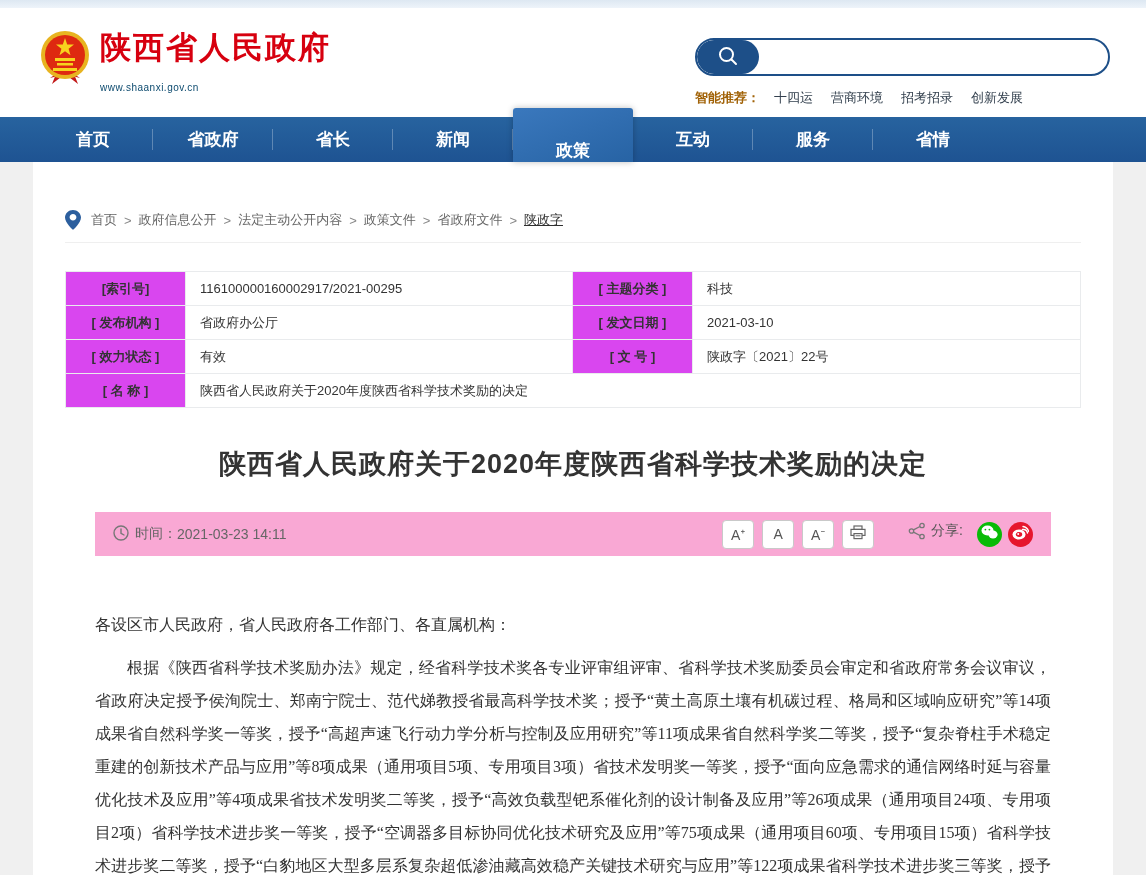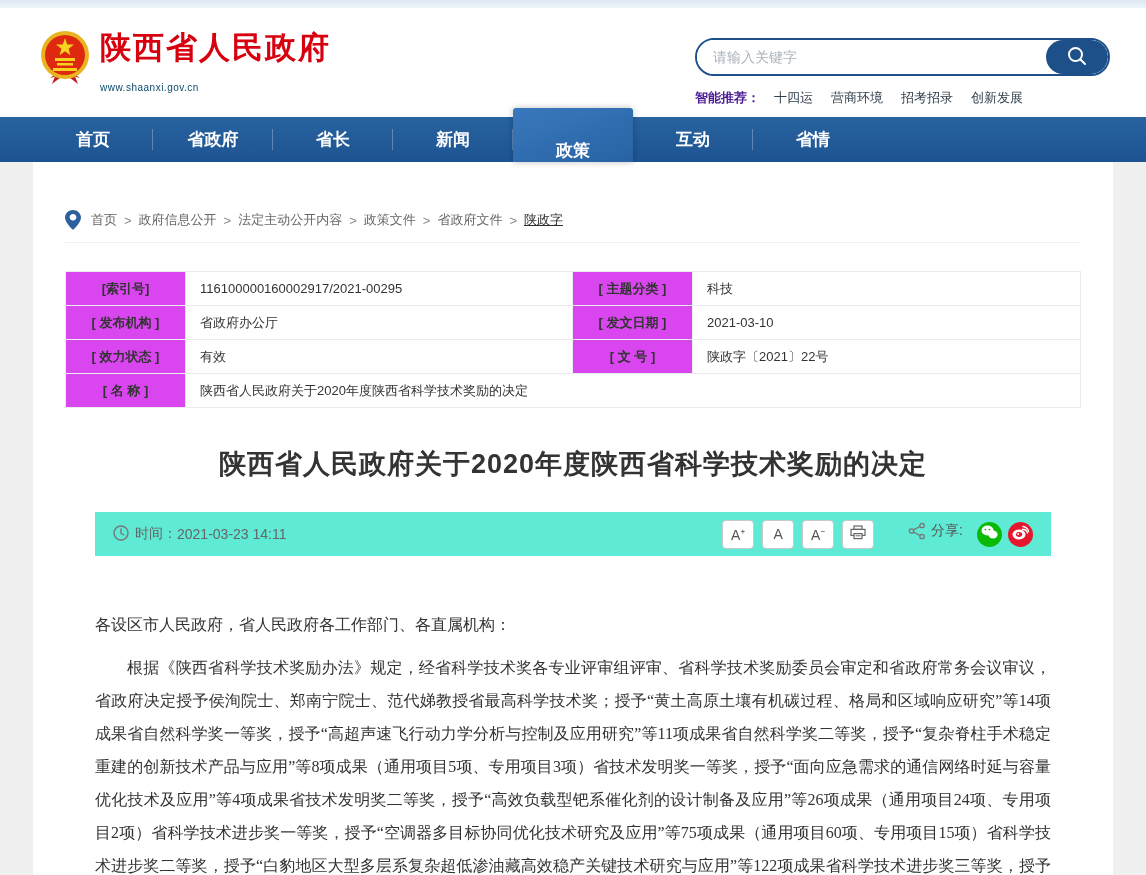--- a/index.html
+++ b/index.html
@@ -12,21 +12,21 @@
   .logo { position:absolute; left:5px; top:22px; display:flex; align-items:flex-start; cursor:pointer; }
   .logo-text { margin-left:8px; }
   .site-name { font-size:31px; font-weight:bold; color:#d7000f; letter-spacing:2px; line-height:36px; font-family:"Liberation Serif","DejaVu Serif",serif; }
   .site-url { font-size:10px; color:#0c4a6e; margin-top:16px; letter-spacing:.5px; }
   .search-wrap { position:absolute; right:3px; top:30px; width:415px; }
   .search-box { display:flex; align-items:stretch; border:2px solid #1d4f88; border-radius:20px; height:38px; overflow:hidden; background:#fff; }
   .search-input { flex:1; border:none; outline:none; padding:0 16px; font-size:14px; color:#333; }
   .search-input::placeholder { color:#aab2bc; }
   .search-btn { width:62px; background:#1d4f88; border:none; border-radius:19px; cursor:pointer; display:flex; align-items:center; justify-content:center; }
   .hotwords { margin-top:13px; display:flex; align-items:center; font-size:13px; }
-  .hot-label { color:#4c1d95; font-weight:bold; margin-right:14px; }
+  .hot-label { color:#a16207; font-weight:bold; margin-right:14px; }
   .hot-link { color:#33404e; margin-right:18px; text-decoration:none; cursor:pointer; }
 
   
   .nav { background:linear-gradient(180deg,#27639f,#1e5392); height:45px; }
   .nav-inner { width:1080px; margin:0 auto; display:flex; height:45px; }
   .nav-item { width:120px; text-align:center; line-height:45px; color:#fff; font-size:17px; font-weight:bold; cursor:pointer; position:relative; }
   .nav-item:not(:last-child)::after { content:""; position:absolute; right:0; top:12px; height:21px; width:1px; background:rgba(255,255,255,.28); }
   .nav-item.active { margin-top:-9px; padding-top:20px; height:54px; background:linear-gradient(160deg,#3a78bd,#2763a4); border-radius:3px 3px 0 0; box-shadow:0 0 6px rgba(0,0,0,.25); }
   .nav-item.active::after { display:none; }
 
@@ -41,21 +41,21 @@
 
   
   .meta-table { width:1013px; margin:28px auto 0 32px; border-collapse:collapse; table-layout:fixed; font-size:13px; }
   .meta-table td { border:1px solid #e9ebed; height:34px; padding:0 14px; vertical-align:middle; }
   .meta-table td.lbl { background:#d946ef; font-weight:bold; text-align:center; color:#333; width:120px; padding:0 4px; }
   .meta-table td.val { color:#333; }
   .c1 { width:120px; } .c2 { width:387px; } .c3 { width:118px; } .c4 { width:388px; }
 
   
   .art-title { text-align:center; font-size:27px; font-weight:bold; color:#333; margin-top:38px; letter-spacing:1px; }
-  .info-bar { margin:30px 62px 0 62px; background:#5eead4; height:44px; display:flex; align-items:center; padding:0 18px; }
+  .info-bar { margin:30px 62px 0 62px; background:#f9a8d4; height:44px; display:flex; align-items:center; padding:0 18px; }
   .time { display:flex; align-items:center; font-size:14px; color:#666; }
   .time svg { margin-right:6px; }
   .tools { margin-left:auto; display:flex; align-items:center; }
   .fbtn { width:32px; height:29px; background:#fff; border:1px solid #c9c9c9; border-radius:4px; margin-left:8px; font-size:14px; color:#555; cursor:pointer; font-family:"Liberation Sans",sans-serif; }
   .share { display:flex; margin-left:34px; font-size:14px; color:#555; }
   .share-label { margin:0 8px 0 5px; }
   .sbtn { width:25px; height:25px; border-radius:50%; margin-left:6px; border:none; cursor:pointer; display:inline-flex; align-items:center; justify-content:center; padding:0; }
   .sbtn.wechat { background:#09bb07; }
   .sbtn.weibo { background:#e6162d; }
 
@@ -83,21 +83,20 @@
         </svg>
       </span>
       <span class="logo-text">
         <div class="site-name">陕西省人民政府</div>
         <div class="site-url">www.shaanxi.gov.cn</div>
       </span>
     </div>
 
     <div class="search-wrap">
       <div class="search-box">
-        <input class="search-input" placeholder="请输入关键字" style="">
         <button class="search-btn">
           <span>
             <svg width="22" height="22" viewBox="0 0 22 22" fill="none">
               <circle cx="9.5" cy="9.5" r="6.5" stroke="#fff" stroke-width="2"></circle>
               <line x1="14.5" y1="14.5" x2="19" y2="19" stroke="#fff" stroke-width="2" stroke-linecap="round"></line>
             </svg>
           </span>
         </button>
       </div>
       <div class="hotwords">
@@ -112,20 +111,21 @@
 </div>
 
 <div class="nav">
   <div class="nav-inner">
     <div class="nav-item">首页</div>
     <div class="nav-item">省政府</div>
     <div class="nav-item">省长</div>
     <div class="nav-item">新闻</div>
     <div class="nav-item active">政策</div>
     <div class="nav-item">互动</div>
+    <div class="nav-item">服务</div>
     <div class="nav-item">省情</div>
   </div>
 </div>
 
 <div class="card">
 
   <div class="breadcrumb">
     <span class="pin">
       <svg width="16" height="20" viewBox="0 0 16 20">
         <path d="M8 0 C3.6 0 0 3.4 0 7.6 C0 13 8 20 8 20 C8 20 16 13 16 7.6 C16 3.4 12.4 0 8 0 Z M8 10.6 C6.1 10.6 4.6 9.1 4.6 7.3 C4.6 5.5 6.1 4 8 4 C9.9 4 11.4 5.5 11.4 7.3 C11.4 9.1 9.9 10.6 8 10.6 Z" fill="#2c5f9e"></path>

